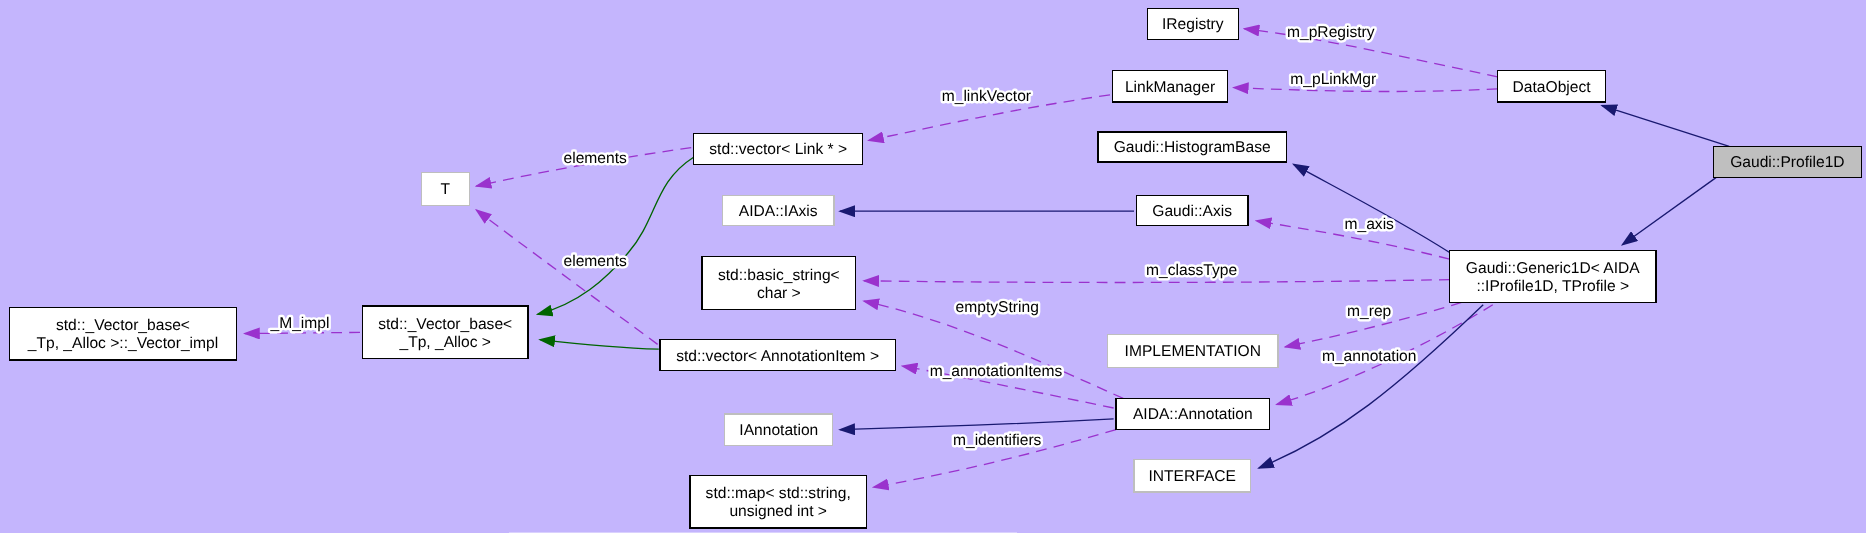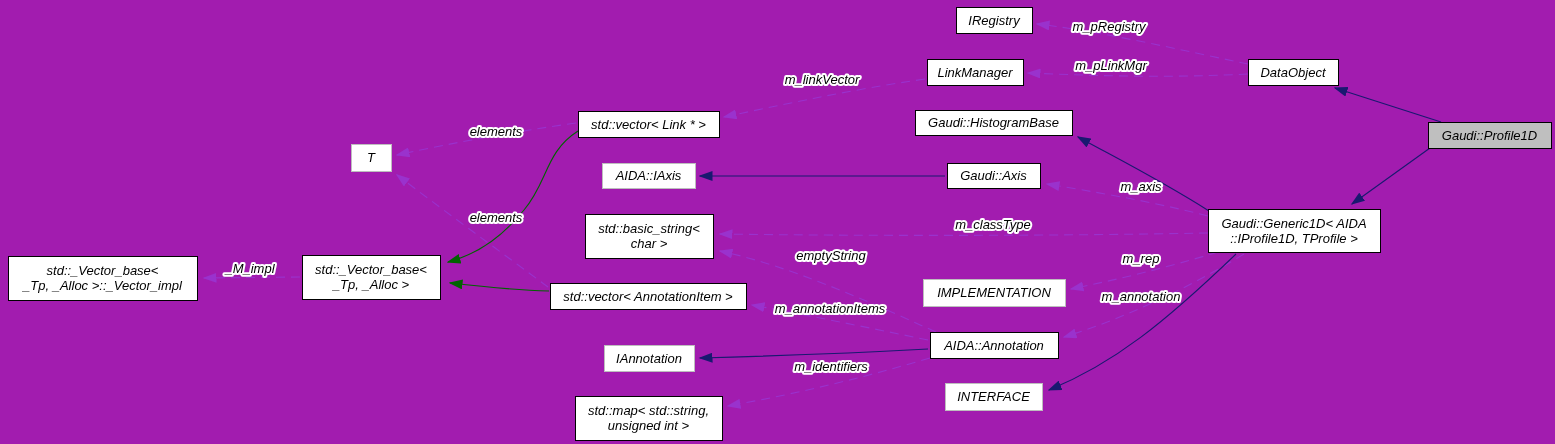--- a/index.html
+++ b/index.html
@@ -5,23 +5,22 @@
   html, body {
     margin: 0;
     padding: 0;
     background: #ffffff;
     font-family: "Liberation Sans", sans-serif;
   }
   #canvas-wrap {
     position: relative;
     width: 1555px;
     height: 444px;
-    background: #a21caf;
+    background: #c4b5fd;
     overflow: hidden;
-    font-style: italic;
   }
   svg { display: block; }
   .node-rect { shape-rendering: crispEdges; }
   .node-label {
     font-family: "Liberation Sans", sans-serif;
     font-size: 13px;
     fill: #000000;
   }
   .edge-label {
     font-family: "Liberation Sans", sans-serif;

